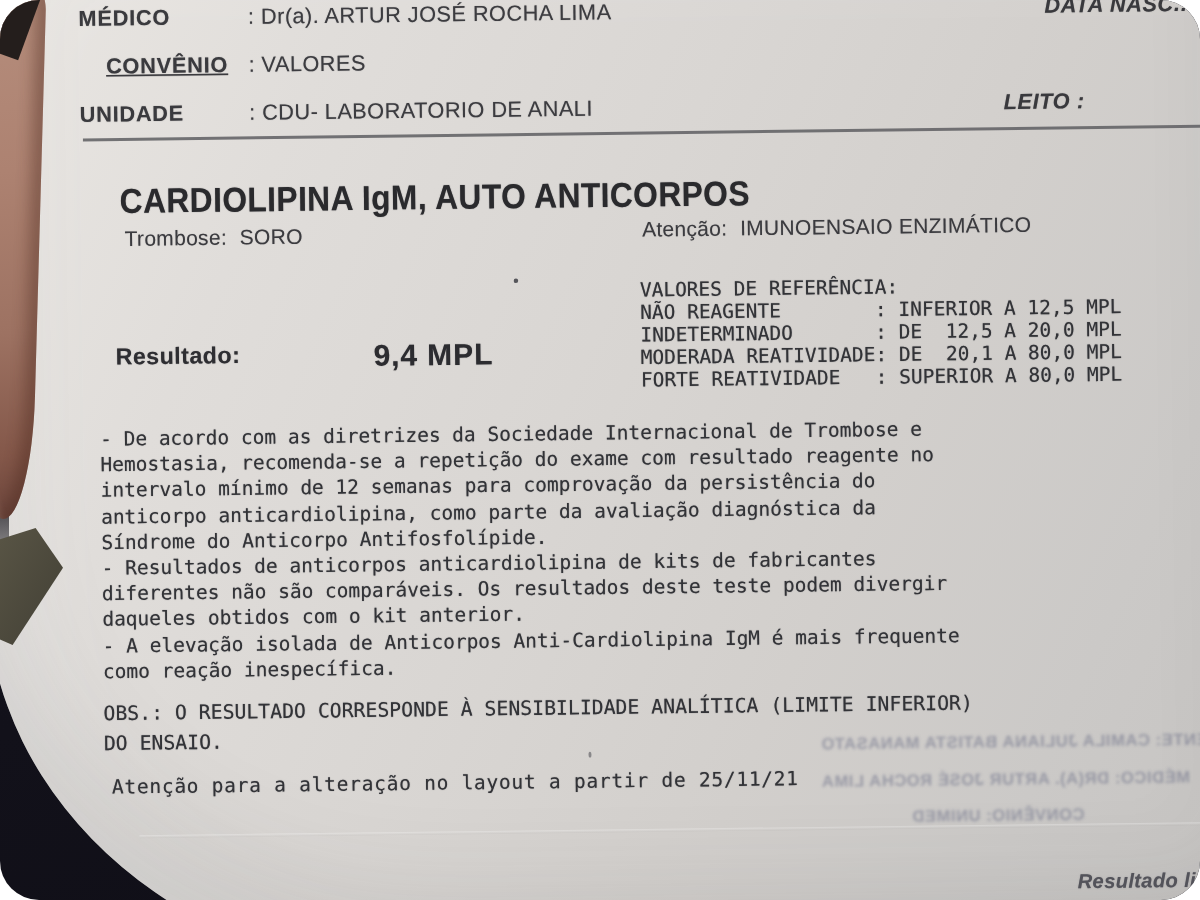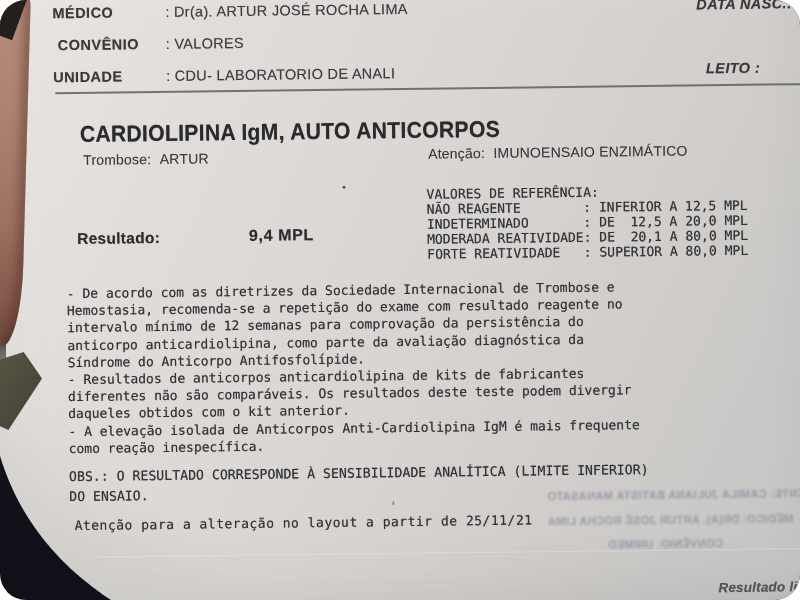--- a/index.html
+++ b/index.html
@@ -52,53 +52,53 @@
     text-shadow:0 0 .8px rgba(40,40,45,.55); }
   .sub { font-size:14px; font-weight:500; color:#3b3b3f; letter-spacing:.2px; white-space:nowrap;
     text-shadow:0 0 .6px rgba(55,55,60,.4); }
   .mono { font-family:"DejaVu Sans Mono", monospace; font-size:13px; color:#323337;
     white-space:pre; text-shadow:0 0 .7px rgba(50,50,56,.6); }
   .ref-line { line-height:15.1px; }
   .note-line { line-height:17.2px; }
   .obs-line { line-height:19.5px; font-size:13.2px; }
   .result-label { font-size:15.5px; font-weight:700; color:#2e2e32; letter-spacing:.3px;
     text-shadow:0 0 .7px rgba(45,45,50,.5); }
-  .result-value { font-size:16px; font-weight:700; color:#2c2c30; letter-spacing:.6px;
+  .result-value { font-size:20px; font-weight:700; color:#2c2c30; letter-spacing:.6px;
     text-shadow:0 0 .7px rgba(45,45,50,.5); }
   .corner-note { font-size:13.5px; font-style:italic; font-weight:600; color:#53535a;
     letter-spacing:.2px; white-space:nowrap; text-shadow:0 0 .8px rgba(80,80,90,.5); }
   .bleed { transform:scaleX(-1); filter:blur(1.1px); color:rgba(104,108,132,0.52);
     font-weight:700; font-size:11px; letter-spacing:.4px; white-space:nowrap; }
   .speck { position:absolute; background:#55555a; border-radius:50%; }
 </style>
 </head>
 <body>
 
 <div class="scene">
 
   <div class="paper">
 
     <div class="abs hdr-label" style="left:66px; top:27px;">MÉDICO</div>
     <div class="abs hdr-value" style="left:179px; top:27px;">: Dr(a). ARTUR JOSÉ ROCHA LIMA</div>
     <div class="abs hdr-italic" style="left:710px; top:26px;">DATA NASC.:</div>
 
-    <div class="abs hdr-label" style="left:71px; top:59px;">CONVÊNIO</div>
+    <div class="abs hdr-label" style="left:84px; top:59px;text-decoration:underline;">CONVÊNIO</div>
     <div class="abs hdr-value" style="left:179px; top:59px;">: VALORES</div>
 
     <div class="abs hdr-label" style="left:66px; top:91px;">UNIDADE</div>
     <div class="abs hdr-value" style="left:179px; top:91px;">: CDU- LABORATORIO DE ANALI</div>
-    <div class="abs hdr-italic" style="left:719px; top:90px;">LEITO :</div>
+    <div class="abs hdr-italic" style="left:682px; top:90px;">LEITO :</div>
 
     <div class="abs rule" style="left:68px; top:114px; width:772px;"></div>
 
     <div class="abs title" style="left:92px; top:143px;">CARDIOLIPINA IgM, AUTO ANTICORPOS</div>
 
     <div class="abs" style="left:95px; top:173px;">
       <span class="sub">Trombose:</span>
-      <span class="sub" style="margin-left:4px; font-weight:500;">ARTUR</span>
+      <span class="sub" style="margin-left:4px; font-weight:500;">SORO</span>
     </div>
     <div class="abs" style="left:440px; top:171px;">
       <span class="sub">Atenção:</span>
       <span class="sub" style="margin-left:4px;">IMUNOENSAIO ENZIMÁTICO</span>
     </div>
 
     <div class="abs" style="left:438px; top:213px;">
       <div class="mono ref-line">VALORES DE REFERÊNCIA:</div>
       <div class="mono ref-line">NÃO REAGENTE        : INFERIOR A 12,5 MPL</div>
       <div class="mono ref-line">INDETERMINADO       : DE  12,5 A 20,0 MPL</div>

